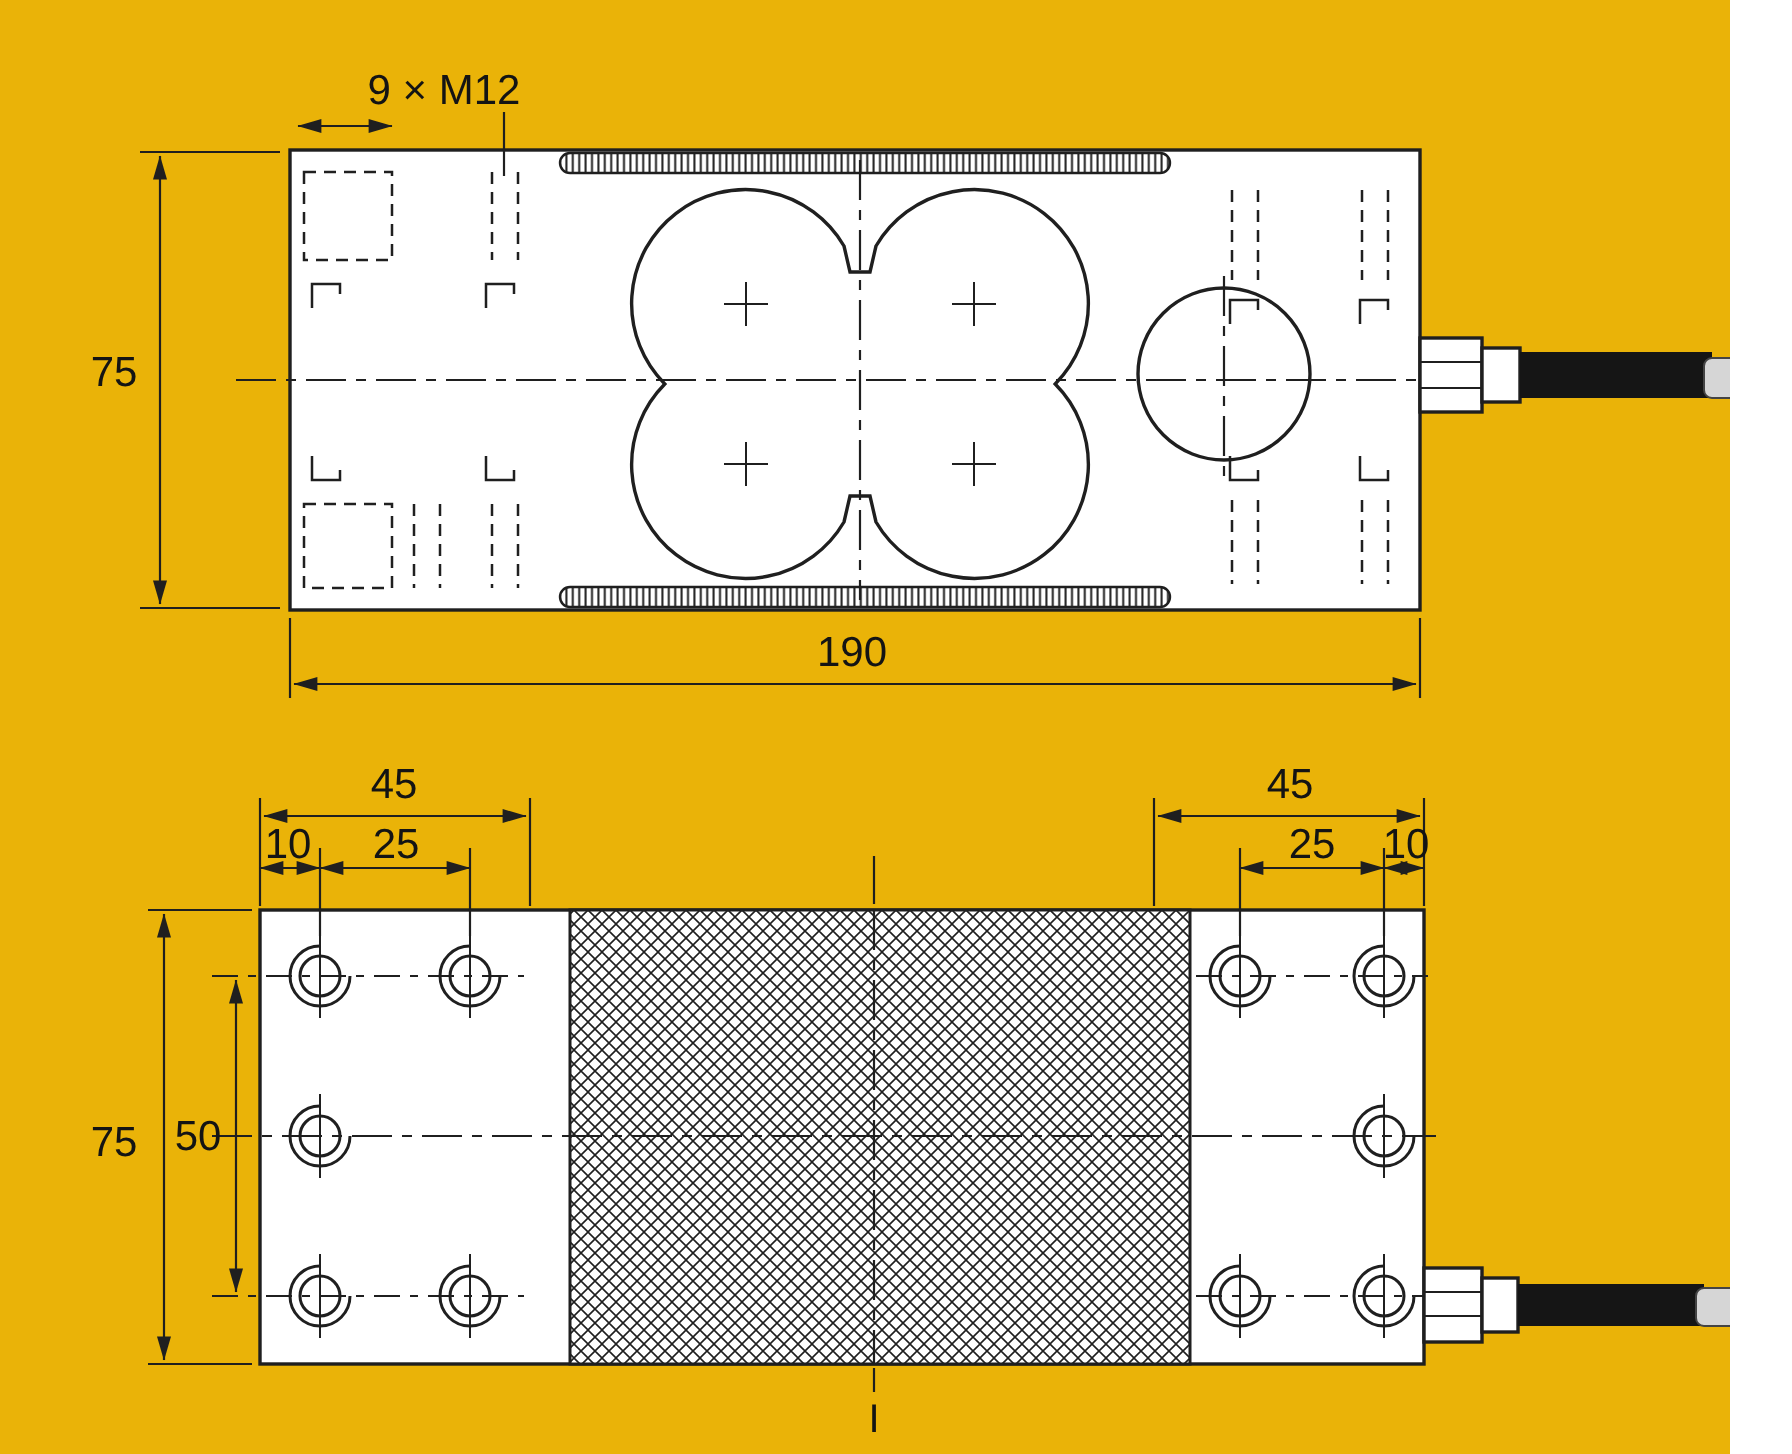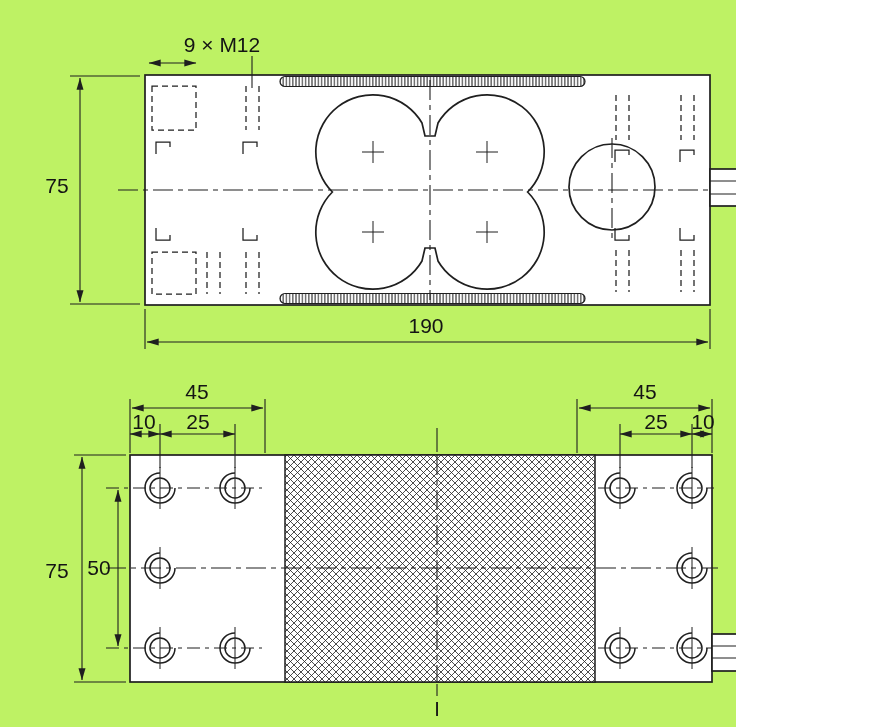--- a/index.html
+++ b/index.html
@@ -1,16 +1,16 @@
 <!DOCTYPE html>
 <html><head>
 <meta charset="utf-8">
 <style>
   html,body{margin:0;padding:0;background:#ffffff}
-  .stage{position:relative;width:736px;height:727px;background:#bef264;overflow:hidden}
+  .stage{position:relative;width:865px;height:727px;background:#eab308;overflow:hidden}
   svg{display:block}
   .ol  {fill:#ffffff;stroke:#1f1f1f;stroke-width:1.7}
   .med {fill:none;stroke:#1f1f1f;stroke-width:1.5}
   .thin{fill:none;stroke:#1f1f1f;stroke-width:1}
   .dim {fill:none;stroke:#1f1f1f;stroke-width:1.1}
   .cl  {fill:none;stroke:#1f1f1f;stroke-width:1.1;stroke-dasharray:20 5 5 5}
   .rcl {fill:none;stroke:#1f1f1f;stroke-width:1;stroke-dasharray:13 5 4 5}
   .hid {fill:none;stroke:#1f1f1f;stroke-width:1.25;stroke-dasharray:6 4}
   .sol {fill:none;stroke:#1f1f1f;stroke-width:1.25}
   text{font-family:"Liberation Sans","DejaVu Sans",sans-serif;font-size:21px;fill:#141414;text-anchor:middle}

